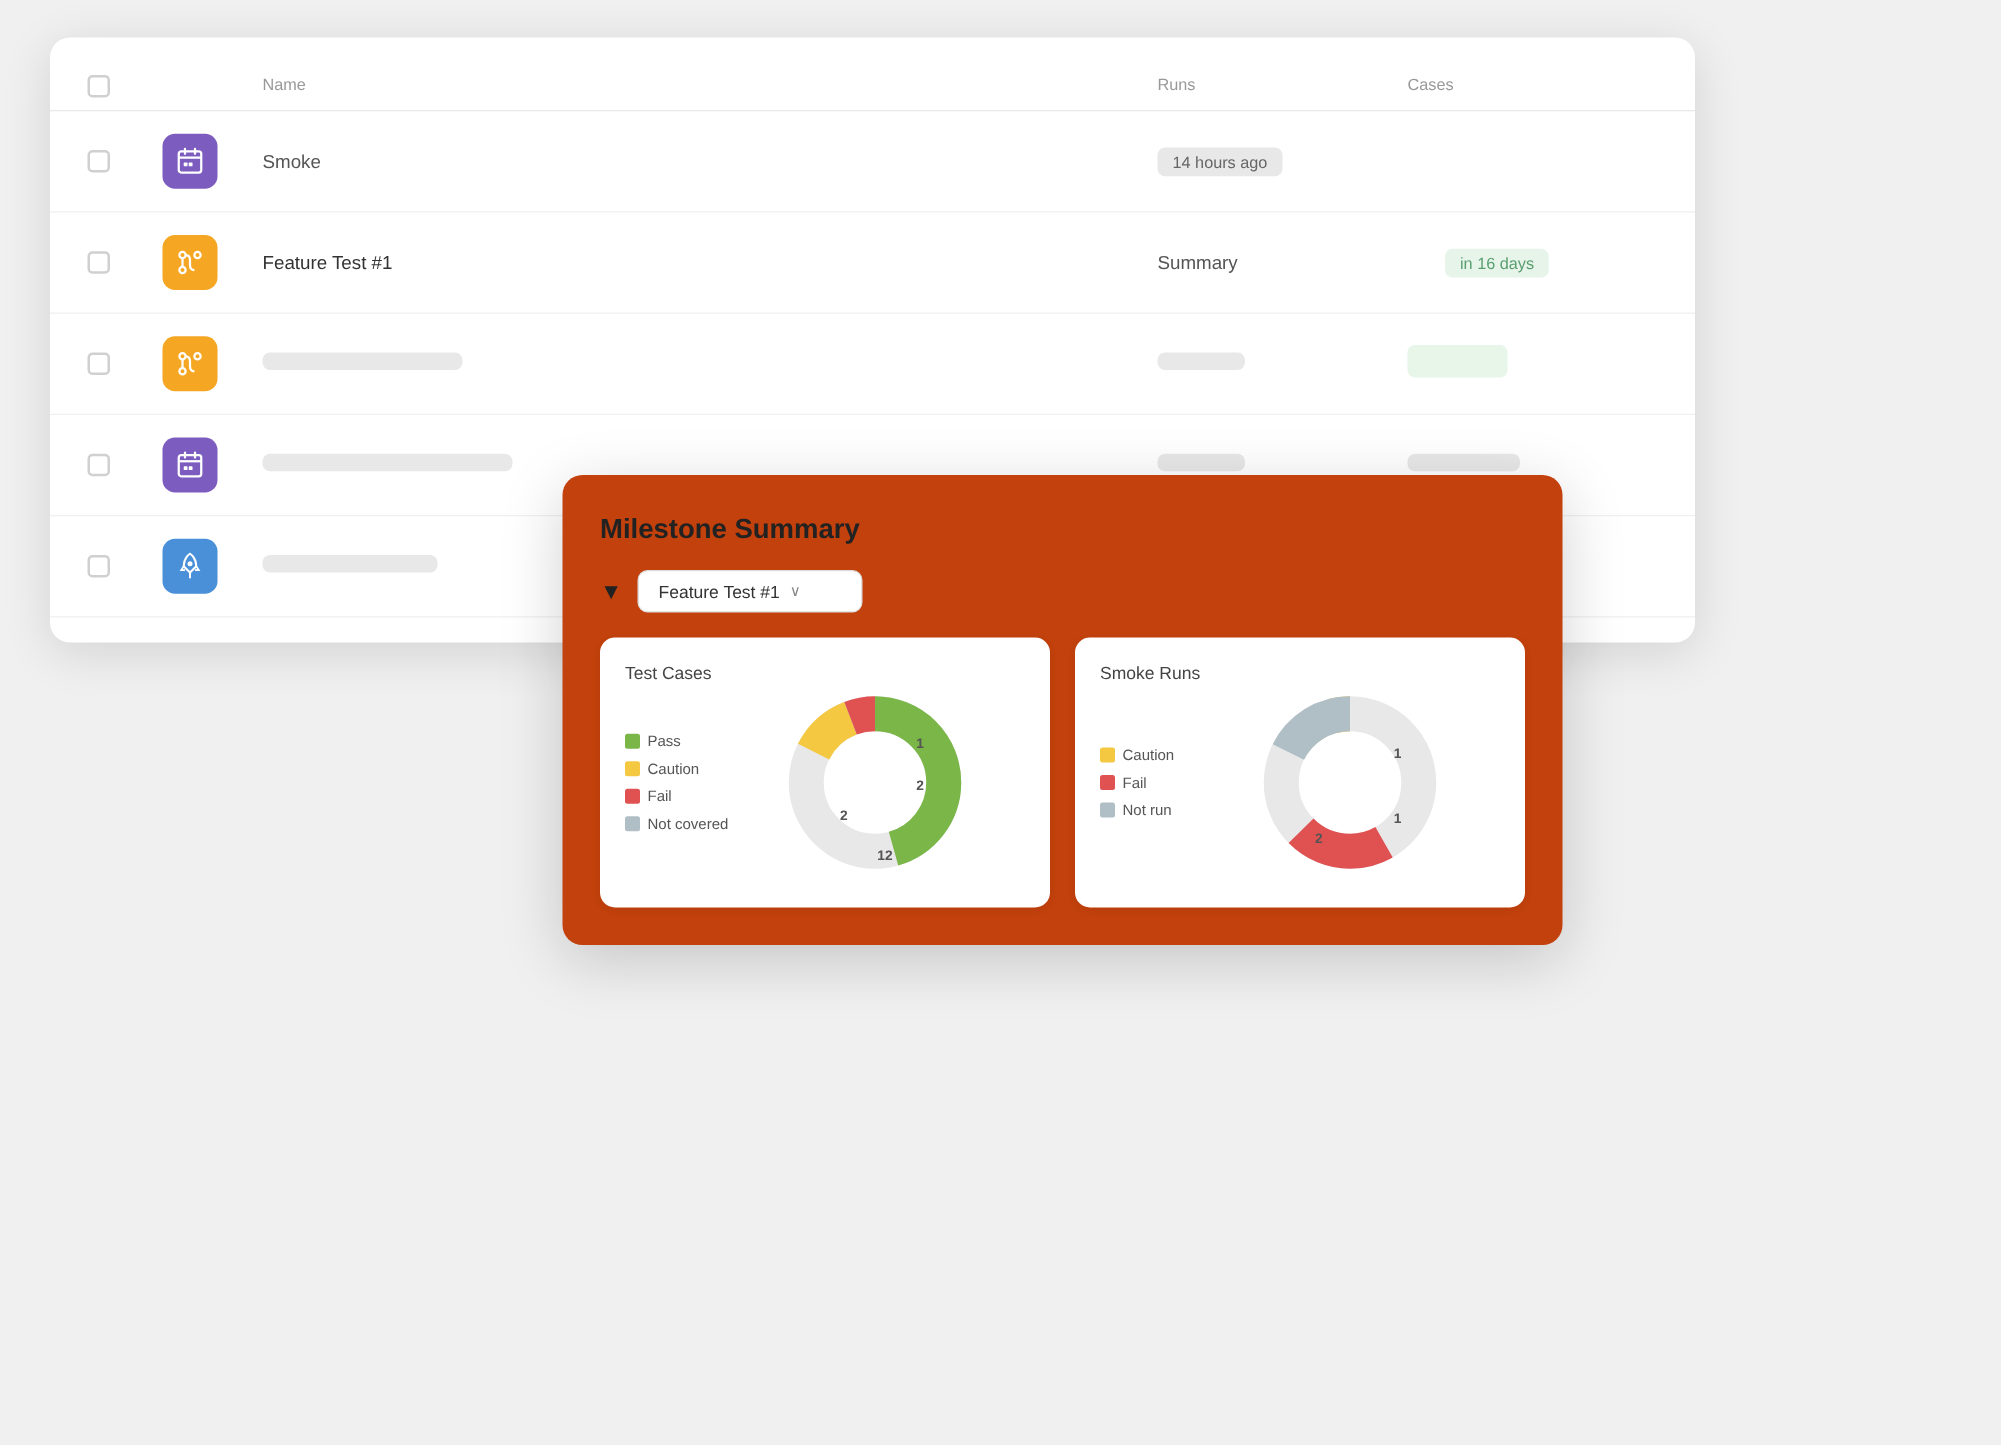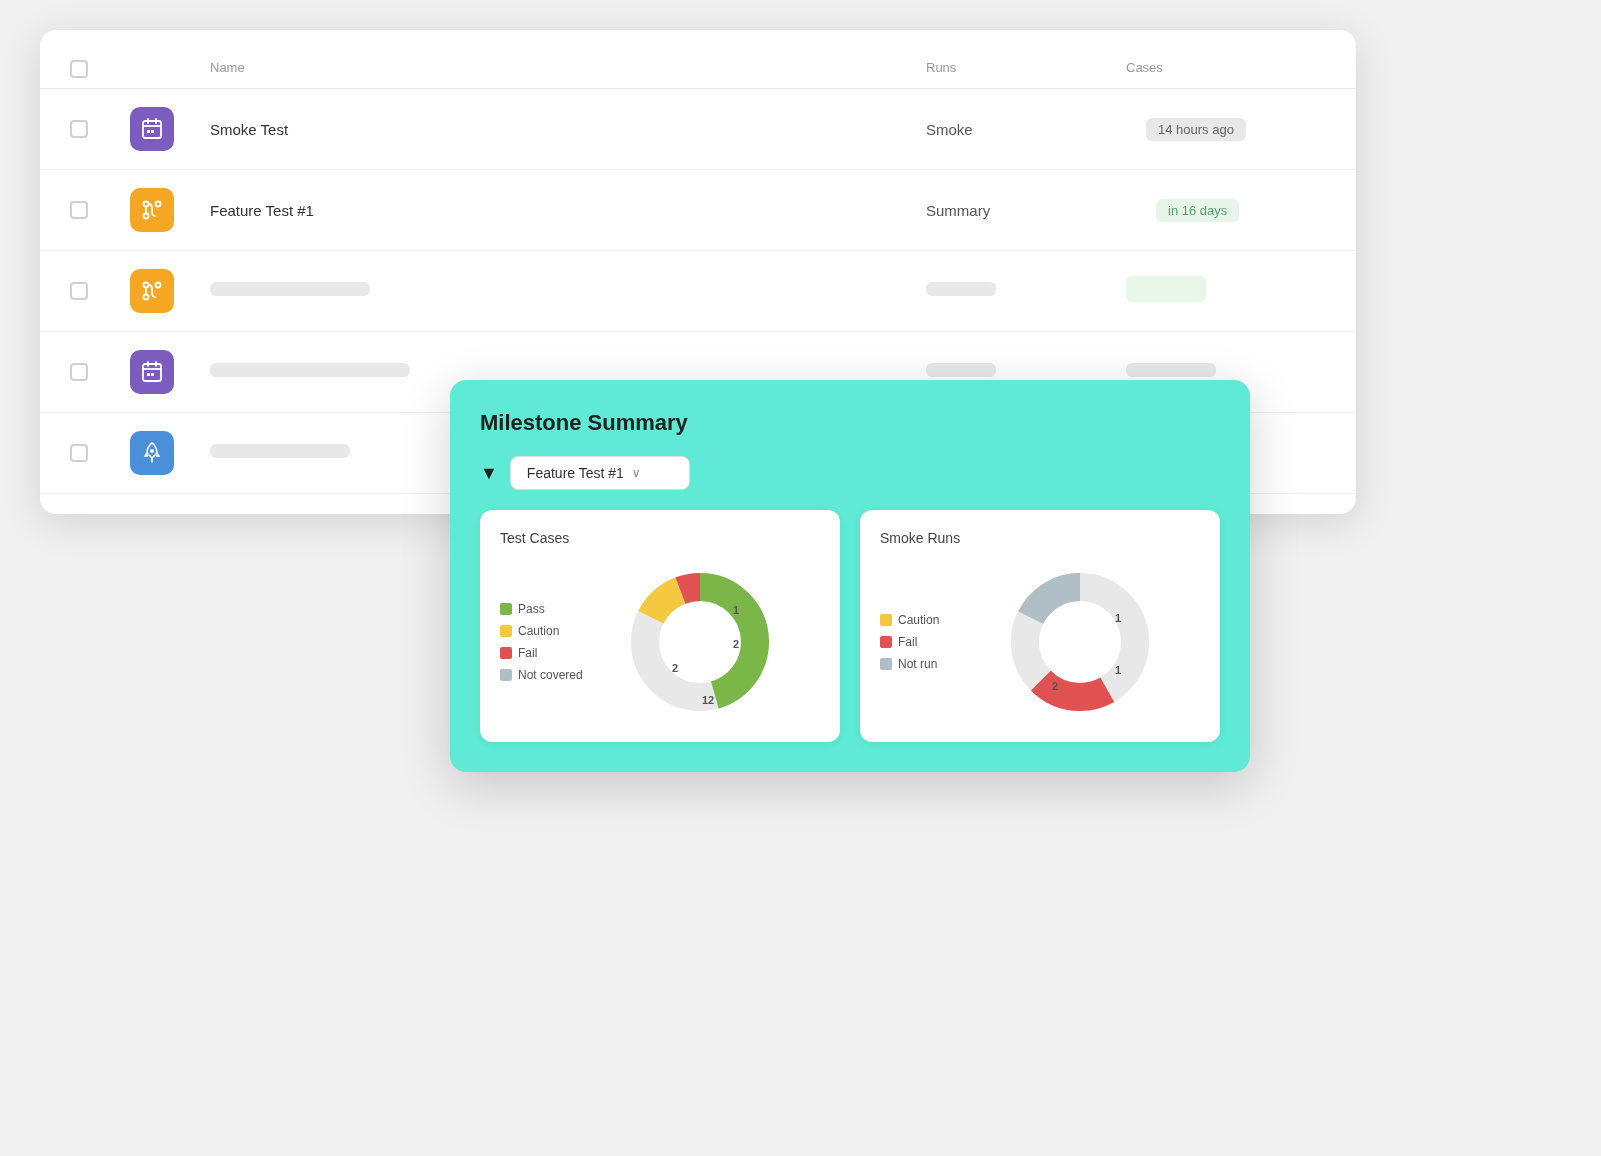--- a/index.html
+++ b/index.html
@@ -84,21 +84,20 @@
       color: #555;
     }
 
     .badge-gray {
       display: inline-block;
       padding: 4px 12px;
       background: #e8e8e8;
       border-radius: 6px;
       font-size: 13px;
       color: #666;
-      margin-left: 20px;
     }
 
     .badge-green {
       display: inline-block;
       padding: 4px 12px;
       background: #e6f4ea;
       border-radius: 6px;
       font-size: 13px;
       color: #5a9e6f;
       margin-left: 30px;
@@ -117,21 +116,21 @@
       border-radius: 6px;
       display: inline-block;
     }
 
     
     .milestone-card {
       position: absolute;
       top: 380px;
       left: 450px;
       width: 800px;
-      background: #5eead4;
+      background: #c2410c;
       border-radius: 16px;
       box-shadow: 0 12px 50px rgba(0,0,0,0.18);
       padding: 30px;
       z-index: 10;
     }
 
     .milestone-title {
       font-size: 22px;
       font-weight: 600;
       color: #222;
@@ -171,21 +170,20 @@
       background: white;
       border-radius: 12px;
       padding: 20px;
       box-shadow: 0 2px 8px rgba(0,0,0,0.06);
     }
 
     .chart-title {
       font-size: 14px;
       font-weight: 500;
       color: #444;
-      margin-bottom: 16px;
     }
 
     .chart-content {
       display: flex;
       align-items: center;
       gap: 20px;
     }
 
     .legend {
       display: flex;
@@ -244,21 +242,20 @@
         <svg viewBox="0 0 24 24">
           <rect x="3" y="4" width="18" height="17" rx="2" fill="none" stroke="white" stroke-width="1.8"></rect>
           <line x1="3" y1="9" x2="21" y2="9" stroke="white" stroke-width="1.8"></line>
           <line x1="8" y1="2" x2="8" y2="6" stroke="white" stroke-width="1.8" stroke-linecap="round"></line>
           <line x1="16" y1="2" x2="16" y2="6" stroke="white" stroke-width="1.8" stroke-linecap="round"></line>
           <rect x="7" y="13" width="3" height="3" rx="0.5" fill="white"></rect>
           <rect x="11" y="13" width="3" height="3" rx="0.5" fill="white"></rect>
         </svg>
       </div>
     </div>
-    <div class="row-name">Smoke Test</div>
     <div class="row-type">Smoke</div>
     <div>
       <span class="badge-gray">14 hours ago</span>
     </div>
   </div>
 
   <div class="table-row">
     <div>
         <div class="checkbox"></div>
       </div>

